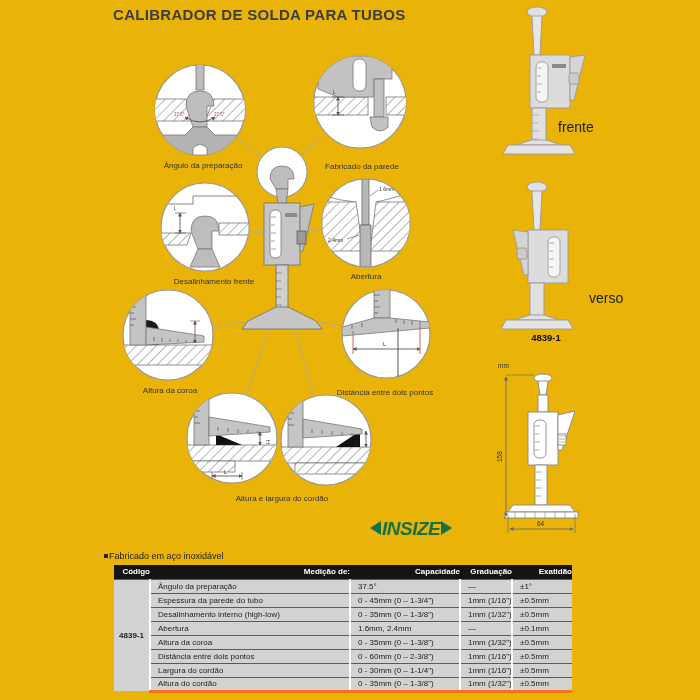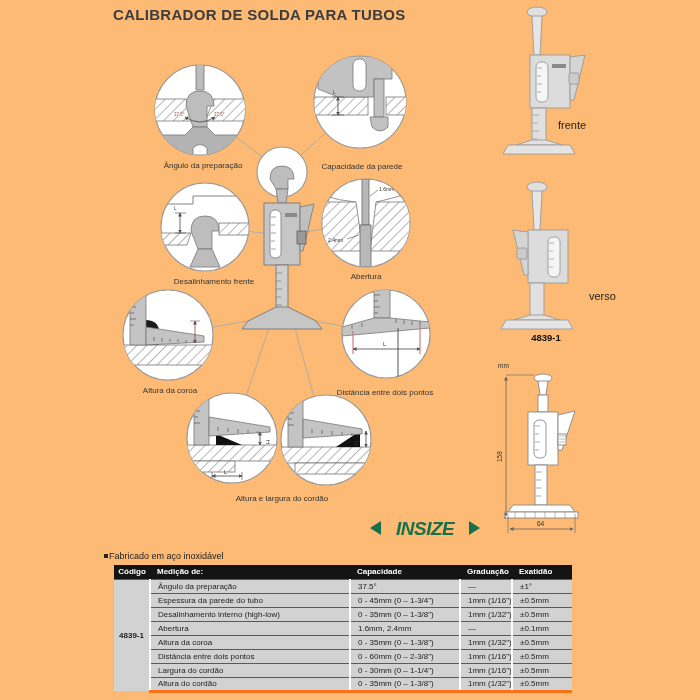--- a/index.html
+++ b/index.html
@@ -1,33 +1,33 @@
 <!DOCTYPE html>
 <html><head>
 <meta charset="utf-8">
 <style>
   *{margin:0;padding:0;box-sizing:border-box}
   html,body{width:700px;height:700px}
   body{background:#fff;font-family:"Liberation Sans",sans-serif;position:relative;overflow:hidden}
-  .page{position:absolute;inset:0;background:#fdba74}
+  .page{position:absolute;inset:0;background:#eab308}
   .title{position:absolute;left:113px;top:6px;font-size:15px;font-weight:bold;color:#3d3d3d;letter-spacing:.3px}
   .diagram-svg{position:absolute;left:90px;top:55px;width:390px;height:480px}
   .right-svg{position:absolute;left:490px;top:0;width:210px;height:550px}
   .cap{position:absolute;font-size:8px;color:#333;text-align:center;width:130px}
-  .side-label{position:absolute;font-size:11px;color:#222}
+  .side-label{position:absolute;font-size:14px;color:#222}
   .model-label{position:absolute;left:518px;top:332px;width:56px;text-align:center;font-size:9.5px;font-weight:bold;color:#111}
-  .logo{position:absolute;left:370px;top:517px;display:flex;align-items:center;gap:15px;height:22px}
+  .logo{position:absolute;left:370px;top:517px;display:flex;align-items:center;gap:1px;height:22px}
   .logo-text{font-size:19px;font-weight:bold;font-style:italic;color:#17704a;letter-spacing:-.5px;line-height:1}
   .arrow-l{width:0;height:0;border-top:7px solid transparent;border-bottom:7px solid transparent;border-right:11px solid #17704a}
   .arrow-r{width:0;height:0;border-top:7px solid transparent;border-bottom:7px solid transparent;border-left:11px solid #17704a}
   .note{position:absolute;left:104px;top:551px;font-size:9px;color:#222;display:flex;align-items:center;gap:1px}
   .bullet{width:4px;height:4px;background:#222;display:inline-block}
   .spec-table{position:absolute;left:114px;top:565px;width:458px;border-collapse:collapse;font-size:8px;color:#222;table-layout:fixed}
-  .spec-table th{background:#141414;color:#fff;font-weight:bold;text-align:left;padding:0 0 0 7px;height:14px}
-  .spec-table th.first{text-align:center;padding-left:0}
+  .spec-table th{background:#141414;color:#fff;font-weight:bold;text-align:right;padding:0 0 0 7px;height:14px}
+  .spec-table th.first{text-align:right;padding-left:0}
   .spec-table td{background:#d2d2d2;padding:0 0 0 7px;height:14px;border-top:1px solid #5a5a5a;border-left:2px solid #fff;white-space:nowrap;overflow:hidden}
   .spec-table tr:last-child td{border-bottom:3px solid #f97316}
   .spec-table td.code{font-weight:bold;text-align:center;padding-left:0;vertical-align:middle;border-left:0}
   svg text{font-family:"Liberation Sans",sans-serif}
 </style>
 </head>
 <body>
 
 <div class="page">
 
@@ -263,21 +263,21 @@
           <line x1="186" y1="226" x2="191" y2="226"></line>
         <line x1="186" y1="234" x2="192" y2="234"></line>
           <line x1="186" y1="242" x2="191" y2="242"></line>
         <line x1="186" y1="250" x2="192" y2="250"></line>
       </g>
       <polygon points="186,252 198,252 226,266 232,274 152,274 158,266" fill="#c6c6c6" stroke="#777" stroke-width="0.9"></polygon>
     </g>
   </svg>
 
   <div class="cap" style="left:138px;top:161px">Ângulo da preparação</div>
-  <div class="cap" style="left:297px;top:162px">Capacidade da parede</div>
+  <div class="cap" style="left:297px;top:162px">Fabricado da parede</div>
   <div class="cap" style="left:149px;top:277px">Desalinhamento frente</div>
   <div class="cap" style="left:301px;top:272px">Abertura</div>
   <div class="cap" style="left:105px;top:386px">Altura da coroa</div>
   <div class="cap" style="left:320px;top:388px">Distância entre dois pontos</div>
   <div class="cap" style="left:212px;top:494px;width:140px">Altura e largura do cordão</div>
 
   <svg class="right-svg" viewBox="0 0 210 550">
     <defs>
       <marker id="arr2" viewBox="0 0 8 8" refX="7" refY="4" markerWidth="5" markerHeight="5" orient="auto-start-reverse">
         <path d="M0,0 L8,4 L0,8 z" fill="#666"></path>

